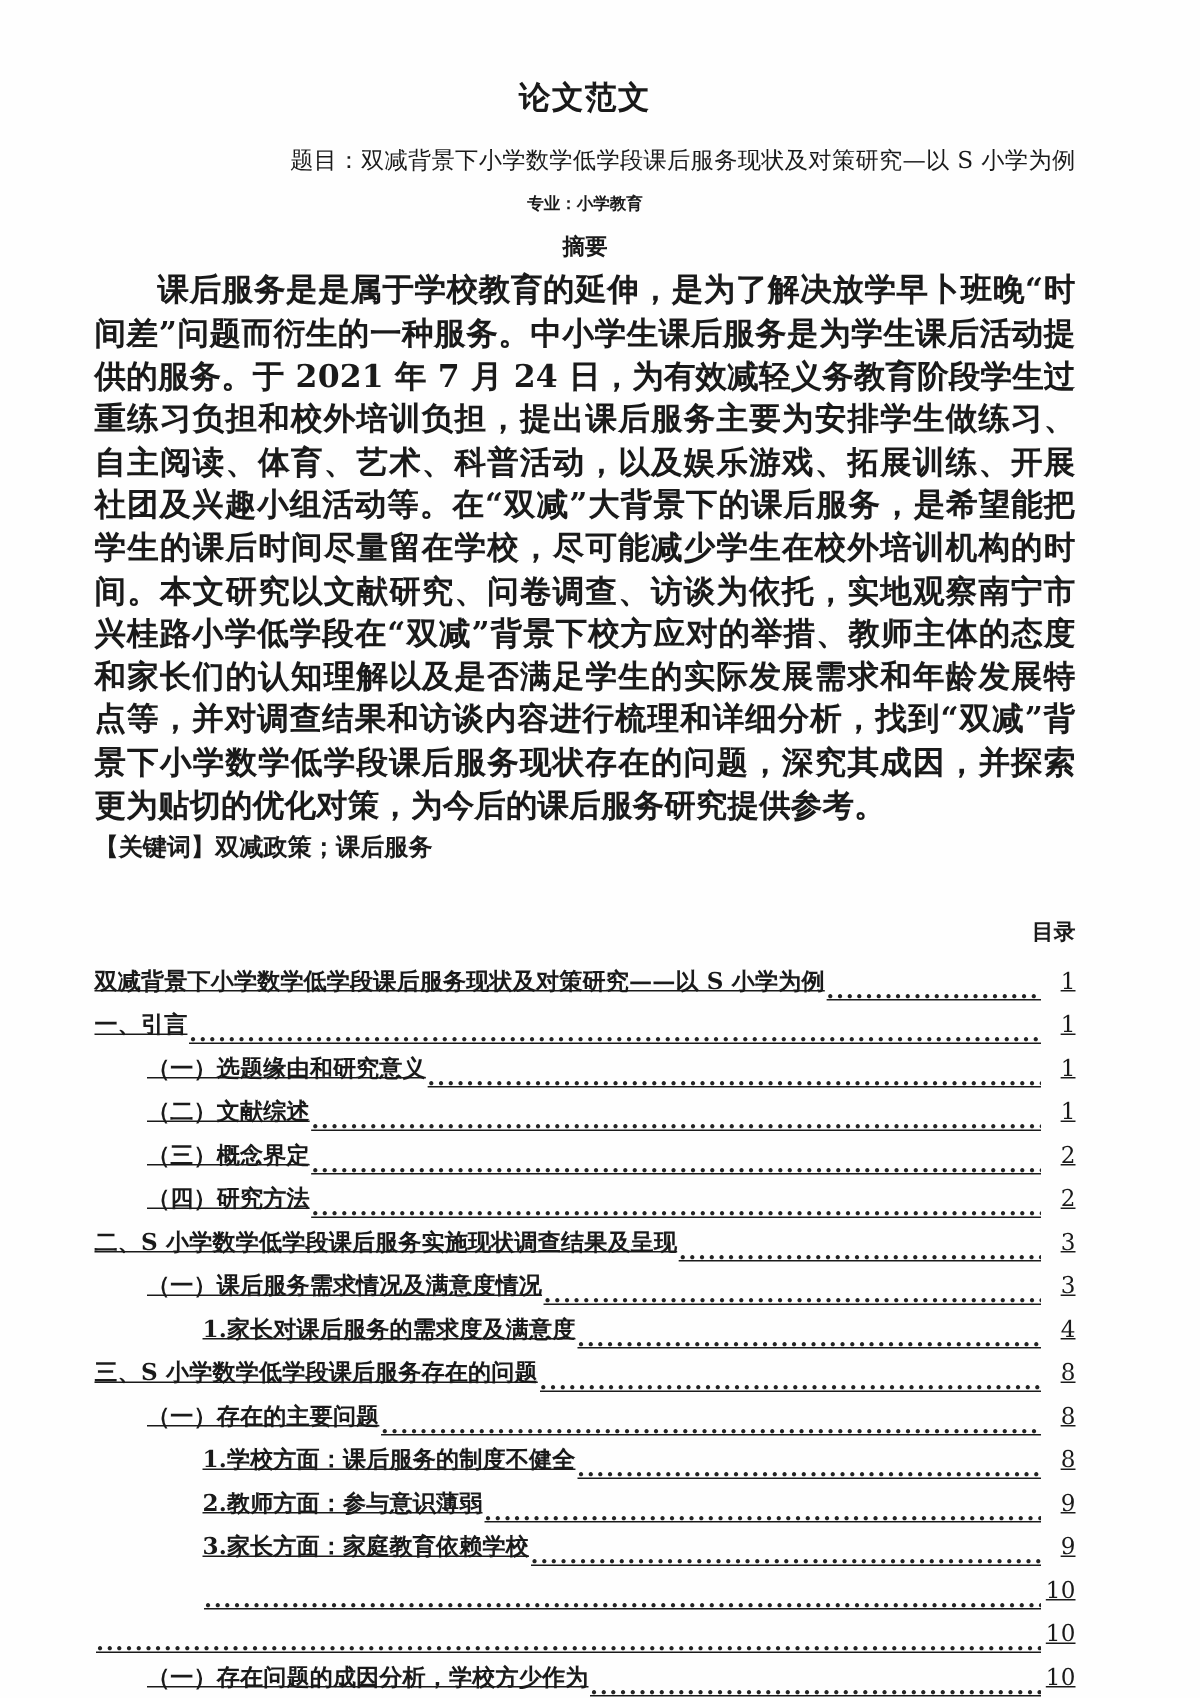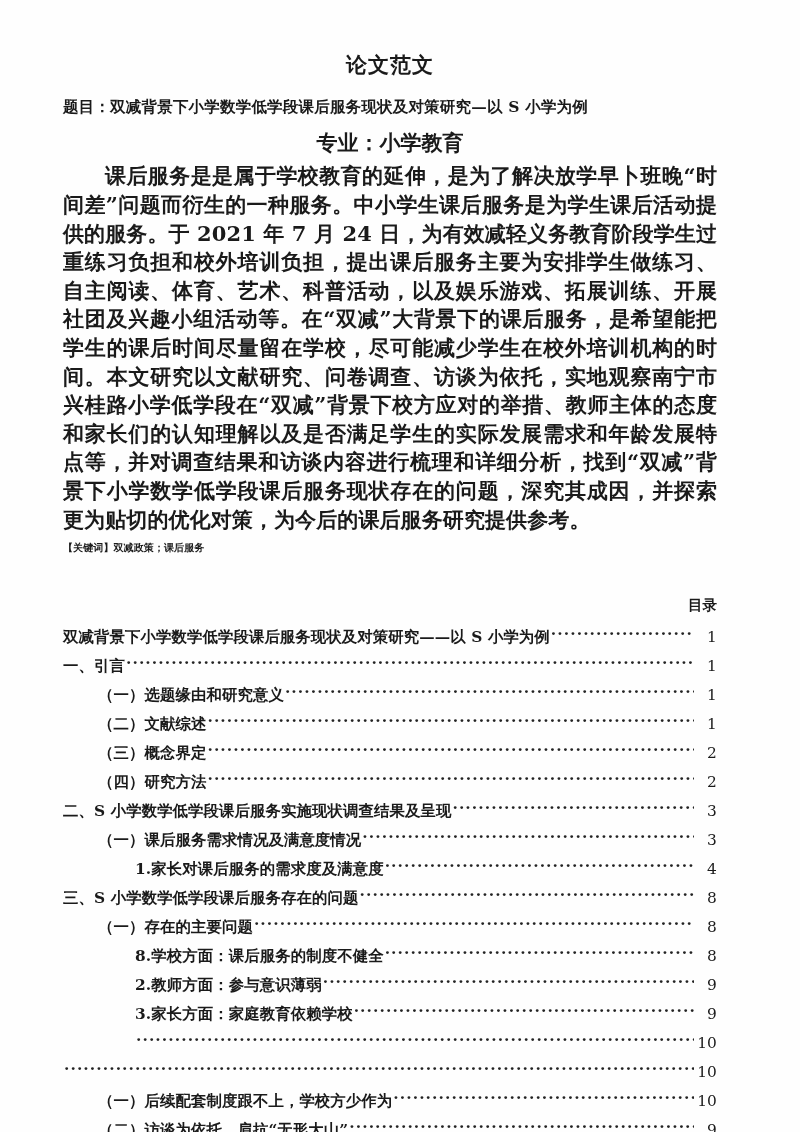--- a/index.html
+++ b/index.html
@@ -34,31 +34,31 @@
   .doc-title {
     text-align: center;
     font-size: 21px;
     font-weight: bold;
     letter-spacing: 1px;
     margin: 0;
     padding-top: 52px;
     line-height: 1.2;
   }
   .subject-line {
-    text-align: left;
+    text-align: right;
     font-size: 15.5px;
-    font-weight: bold;
+    font-weight: normal;
     margin: 0;
     padding-top: 20px;
     line-height: 1.35;
     letter-spacing: 0.2px;
   }
   .major-line {
     text-align: center;
-    font-size: 21px;
+    font-size: 11px;
     font-weight: bold;
     margin: 0;
     padding-top: 11px;
     line-height: 1.35;
   }
   .section-heading {
     text-align: center;
     font-size: 15px;
     font-weight: bold;
     margin: 0;
@@ -72,21 +72,21 @@
     font-weight: bold;
     line-height: 28.6px;
     text-align: justify;
     text-justify: inter-ideograph;
     margin: 0;
     padding-top: 5px;
     text-indent: 2em;
     letter-spacing: 0.1px;
   }
   .keywords-line {
-    font-size: 10px;
+    font-size: 16px;
     font-weight: bold;
     line-height: 28.6px;
     margin: 0;
     text-indent: 0;
     letter-spacing: 0.1px;
   }
 
   
   .toc-heading {
     text-align: right;
@@ -97,27 +97,28 @@
     line-height: 1.3;
   }
   .toc-list {
     list-style: none;
     margin: 0;
     padding: 0;
     padding-top: 8px;
   }
   .toc-row {
     display: flex;
-    align-items: flex-start;
+    align-items: flex-end;
     font-size: 15.4px;
     font-weight: bold;
     line-height: 29px;
     height: 29px;
     white-space: nowrap;
     letter-spacing: 0.1px;
+    text-decoration: underline;
   }
   .toc-row .lvl-pad {
     flex: 0 0 auto;
   }
   .toc-row.lvl-1 .lvl-pad { width: 0px; }
   .toc-row.lvl-2 .lvl-pad { width: 35px; }
   .toc-row.lvl-3 .lvl-pad { width: 72px; }
 
   .toc-label {
     flex: 0 0 auto;
@@ -152,20 +153,21 @@
 
 <div class="page">
   <div class="content">
 
     <h1 class="doc-title">论文范文</h1>
 
     <p class="subject-line">题目：双减背景下小学数学低学段课后服务现状及对策研究—以 S 小学为例</p>
 
     <p class="major-line">专业：小学教育</p>
 
+    <p class="section-heading">摘要</p>
 
     <p class="abstract-body">课后服务是是属于学校教育的延伸，是为了解决放学早卜班晚“时间差”问题而衍生的一种服务。中小学生课后服务是为学生课后活动提供的服务。于 2021 年 7 月 24 日，为有效减轻义务教育阶段学生过重练习负担和校外培训负担，提出课后服务主要为安排学生做练习、自主阅读、体育、艺术、科普活动，以及娱乐游戏、拓展训练、开展社团及兴趣小组活动等。在“双减”大背景下的课后服务，是希望能把学生的课后时间尽量留在学校，尽可能减少学生在校外培训机构的时间。本文研究以文献研究、问卷调查、访谈为依托，实地观察南宁市兴桂路小学低学段在“双减”背景下校方应对的举措、教师主体的态度和家长们的认知理解以及是否满足学生的实际发展需求和年龄发展特点等，并对调查结果和访谈内容进行梳理和详细分析，找到“双减”背景下小学数学低学段课后服务现状存在的问题，深究其成因，并探索更为贴切的优化对策，为今后的课后服务研究提供参考。</p>
 
     <p class="keywords-line">【关键词】双减政策；课后服务</p>
 
     <p class="toc-heading">目录</p>
 
     <ul class="toc-list">
         <li class="toc-row lvl-1">
           <span class="lvl-pad"></span>
@@ -228,21 +230,21 @@
           <span class="toc-page">8</span>
         </li>
         <li class="toc-row lvl-2">
           <span class="lvl-pad"></span>
           <span class="toc-label">（一）存在的主要问题</span>
           <span class="toc-dots"></span>
           <span class="toc-page">8</span>
         </li>
         <li class="toc-row lvl-3">
           <span class="lvl-pad"></span>
-          <span class="toc-label">8.学校方面：课后服务的制度不健全</span>
+          <span class="toc-label">1.学校方面：课后服务的制度不健全</span>
           <span class="toc-dots"></span>
           <span class="toc-page">8</span>
         </li>
         <li class="toc-row lvl-3">
           <span class="lvl-pad"></span>
           <span class="toc-label">2.教师方面：参与意识薄弱</span>
           <span class="toc-dots"></span>
           <span class="toc-page">9</span>
         </li>
         <li class="toc-row lvl-3">
@@ -256,21 +258,21 @@
           <span class="toc-dots"></span>
           <span class="toc-page">10</span>
         </li>
         <li class="toc-row lvl-1">
           <span class="lvl-pad"></span>
           <span class="toc-dots"></span>
           <span class="toc-page">10</span>
         </li>
         <li class="toc-row lvl-2">
           <span class="lvl-pad"></span>
-          <span class="toc-label">（一）后续配套制度跟不上，学校方少作为</span>
+          <span class="toc-label">（一）存在问题的成因分析，学校方少作为</span>
           <span class="toc-dots"></span>
           <span class="toc-page">10</span>
         </li>
         <li class="toc-row lvl-2">
           <span class="lvl-pad"></span>
           <span class="toc-label">（二）访谈为依托，肩抗“无形大山”</span>
           <span class="toc-dots"></span>
           <span class="toc-page">9</span>
         </li>
         <li class="toc-row lvl-2">

